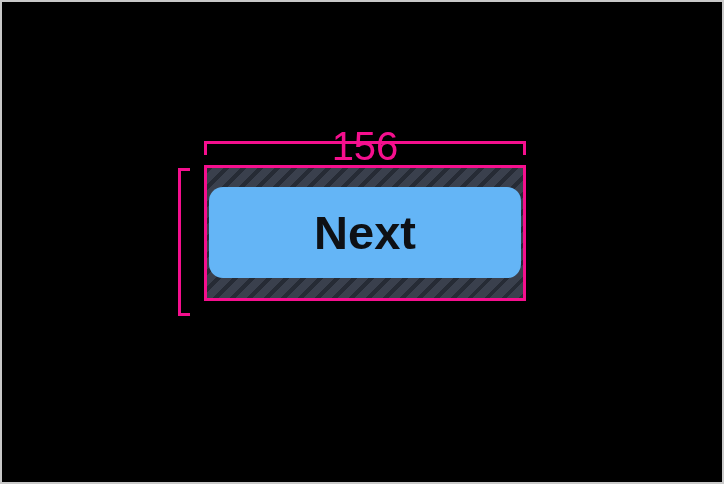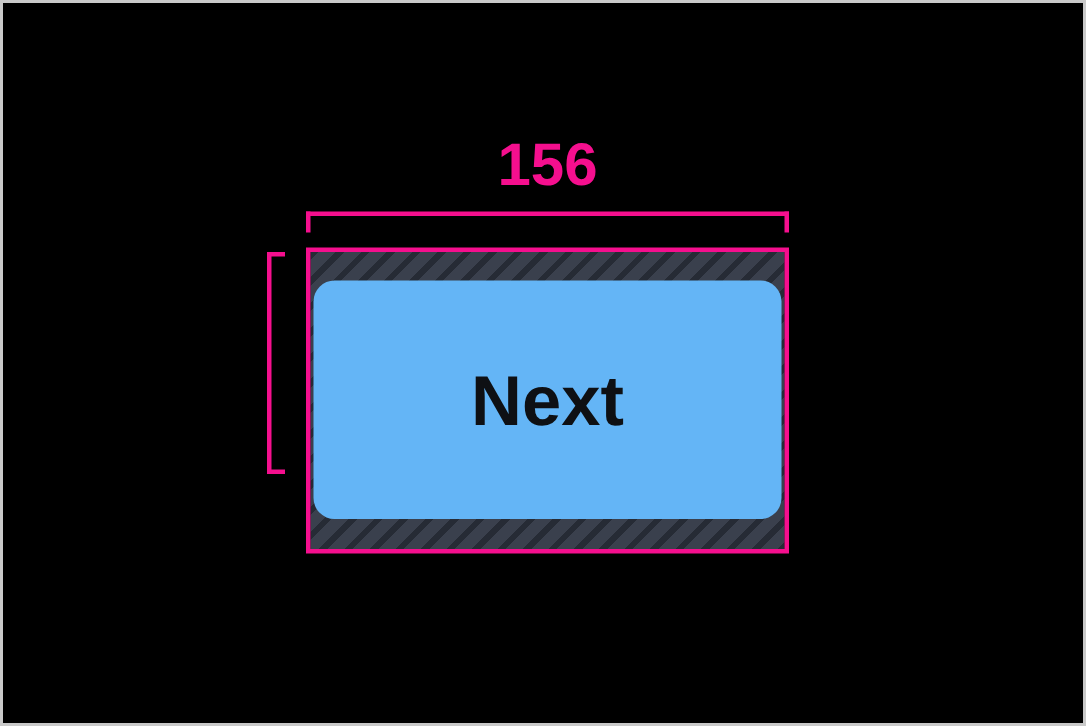--- a/index.html
+++ b/index.html
@@ -46,40 +46,41 @@
     height: 148px;
     border-left: 3px solid var(--accent);
     border-top: 3px solid var(--accent);
     border-bottom: 3px solid var(--accent);
   }
   .dim-label {
     position: absolute;
     color: var(--accent);
     font-size: 40px;
     line-height: 44px;
-    font-weight: 700;
+    font-weight: 400;
     text-align: center;
+    margin-top: 36px;
   }
   .dim-label-w {
     left: 202px;
     top: 86px;
     width: 322px;
   }
   .dim-label-h {
     left: 102px;
     top: 217px;
     width: 62px;
   }
   
   .tap-target {
     position: absolute;
     left: 202px;
     top: 163px;
     width: 322px;
-    height: 204px;
+    height: 136px;
     border: 3px solid var(--accent);
     background: repeating-linear-gradient(
       135deg,
       var(--hatch-stripe) 0px,
       var(--hatch-stripe) 4px,
       var(--hatch-base) 4px,
       var(--hatch-base) 12px
     );
   }
   .next-btn {

